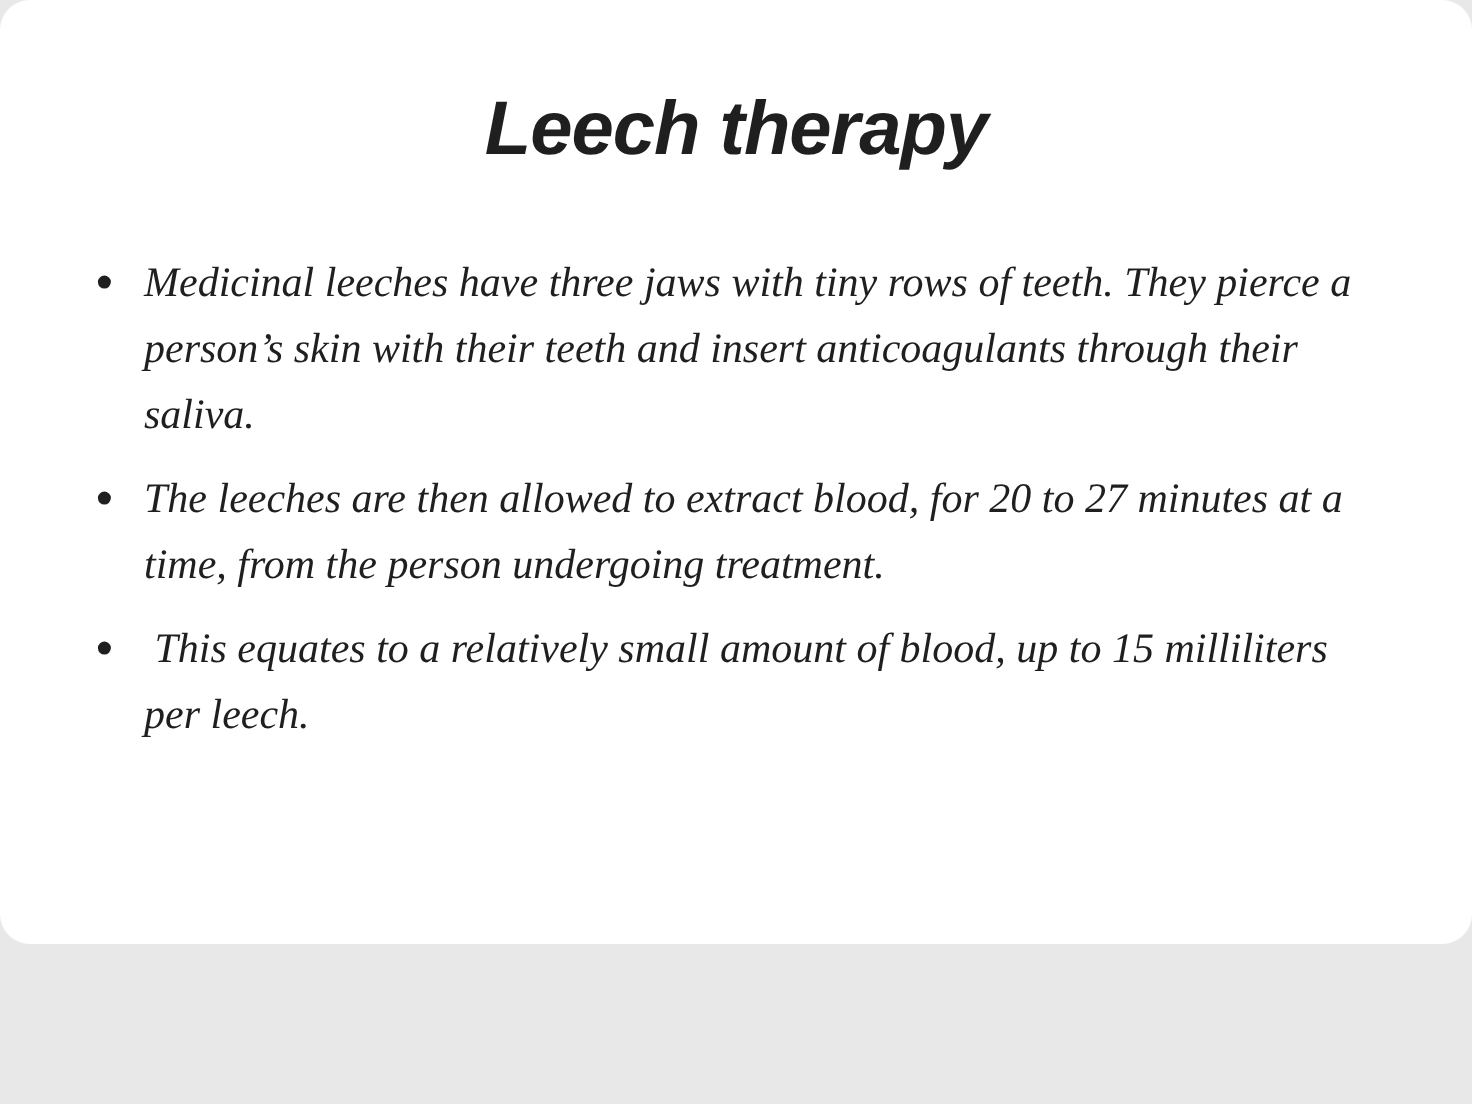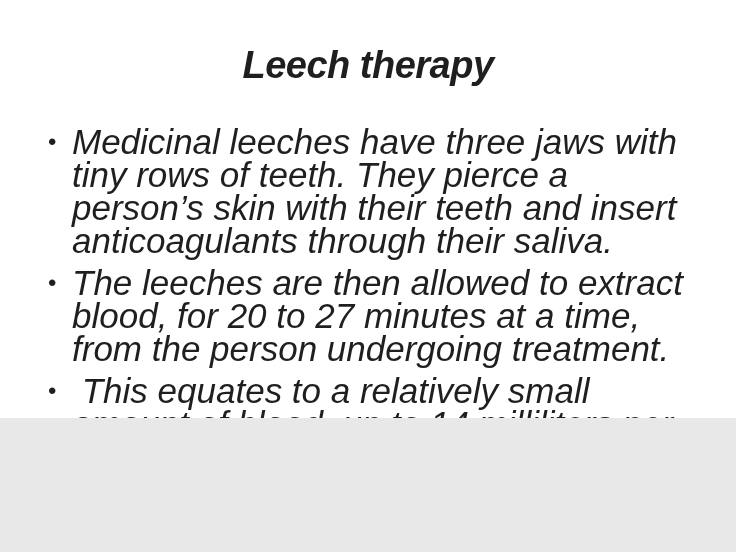--- a/index.html
+++ b/index.html
@@ -3,27 +3,28 @@
 <meta charset="utf-8">
 <style>
   html, body {
     margin: 0;
     padding: 0;
     background: #e8e8e8;
   }
   .slide {
     position: relative;
     width: 736px;
-    height: 418px;
+    height: 472px;
     background: var(--bg-color, #ffffff);
     font-family: "Liberation Sans", sans-serif;
     font-style: italic;
     color: var(--text-color, #1f1f1f);
     overflow: hidden;
     box-sizing: border-box;
+    border-radius: 15px;
   }
   .slide-title {
     margin: 0;
     padding-top: 44px;
     text-align: center;
     font-size: 38px;
     font-weight: bold;
     font-style: italic;
     letter-spacing: -0.5px;
     color: var(--text-color, #1f1f1f);
@@ -43,39 +44,40 @@
     width: 24px;
     font-size: 24px;
     line-height: 33px;
     font-style: normal;
     color: var(--text-color, #1f1f1f);
     user-select: none;
   }
   .bullet-text {
     flex: 1 1 auto;
     max-width: 622px;
-    font-size: 35px;
+    font-size: 21px;
     line-height: 33px;
     font-style: italic;
     white-space: pre-wrap;
+    font-family: Liberation Serif, serif;
   }
 </style>
 </head>
 <body>
 
 <div class="slide" style="--text-color: #1f1f1f; --bg-color: #ffffff;">
   <h1 class="slide-title">Leech therapy</h1>
 
   <ul class="bullet-list">
     <li class="bullet-item">
       <span class="bullet-marker">•</span>
       <span class="bullet-text">Medicinal leeches have three jaws with tiny rows of teeth. They pierce a person’s skin with their teeth and insert anticoagulants through their saliva.</span>
     </li>
     <li class="bullet-item">
       <span class="bullet-marker">•</span>
       <span class="bullet-text">The leeches are then allowed to extract blood, for 20 to 27 minutes at a time, from the person undergoing treatment.</span>
     </li>
     <li class="bullet-item">
       <span class="bullet-marker">•</span>
-      <span class="bullet-text"> This equates to a relatively small amount of blood, up to 14 milliliters per leech.</span>
+      <span class="bullet-text"> This equates to a relatively small amount of blood, up to 15 milliliters per leech.</span>
     </li>
   </ul>
 </div>
 
 </body></html>

